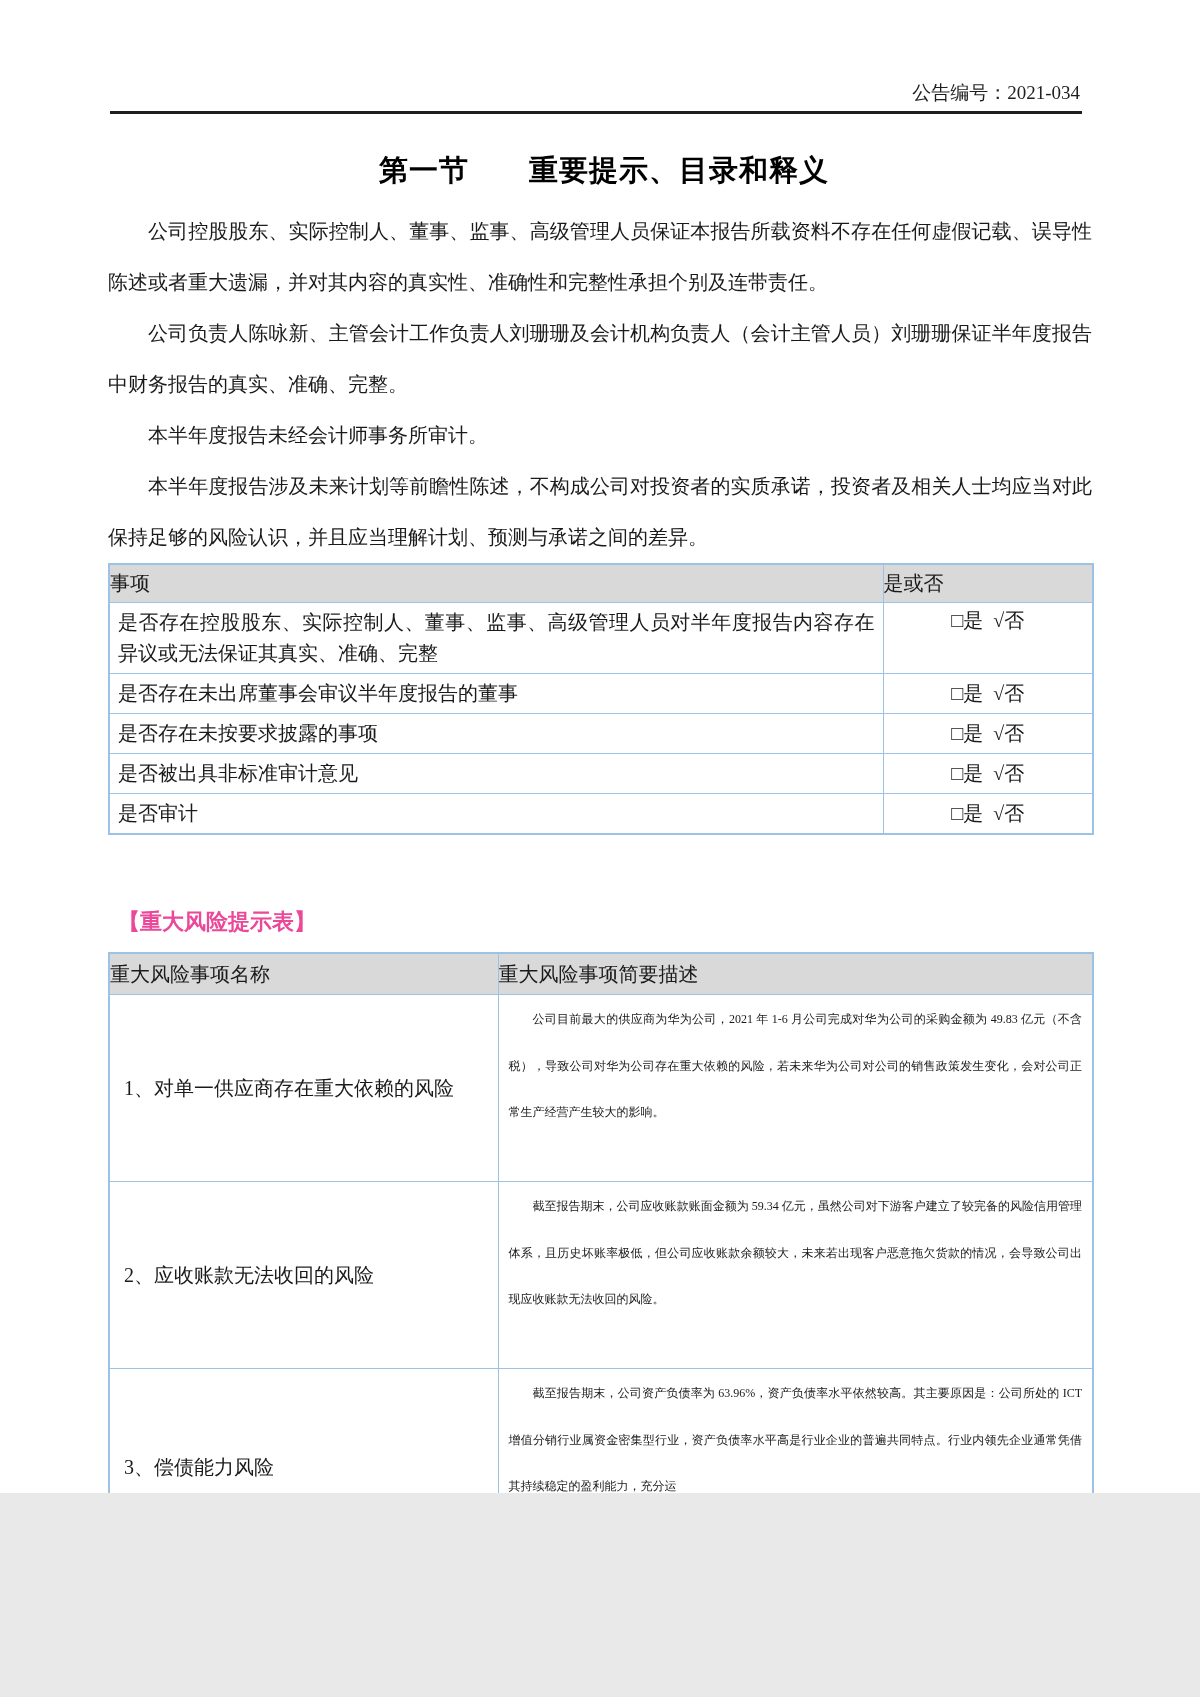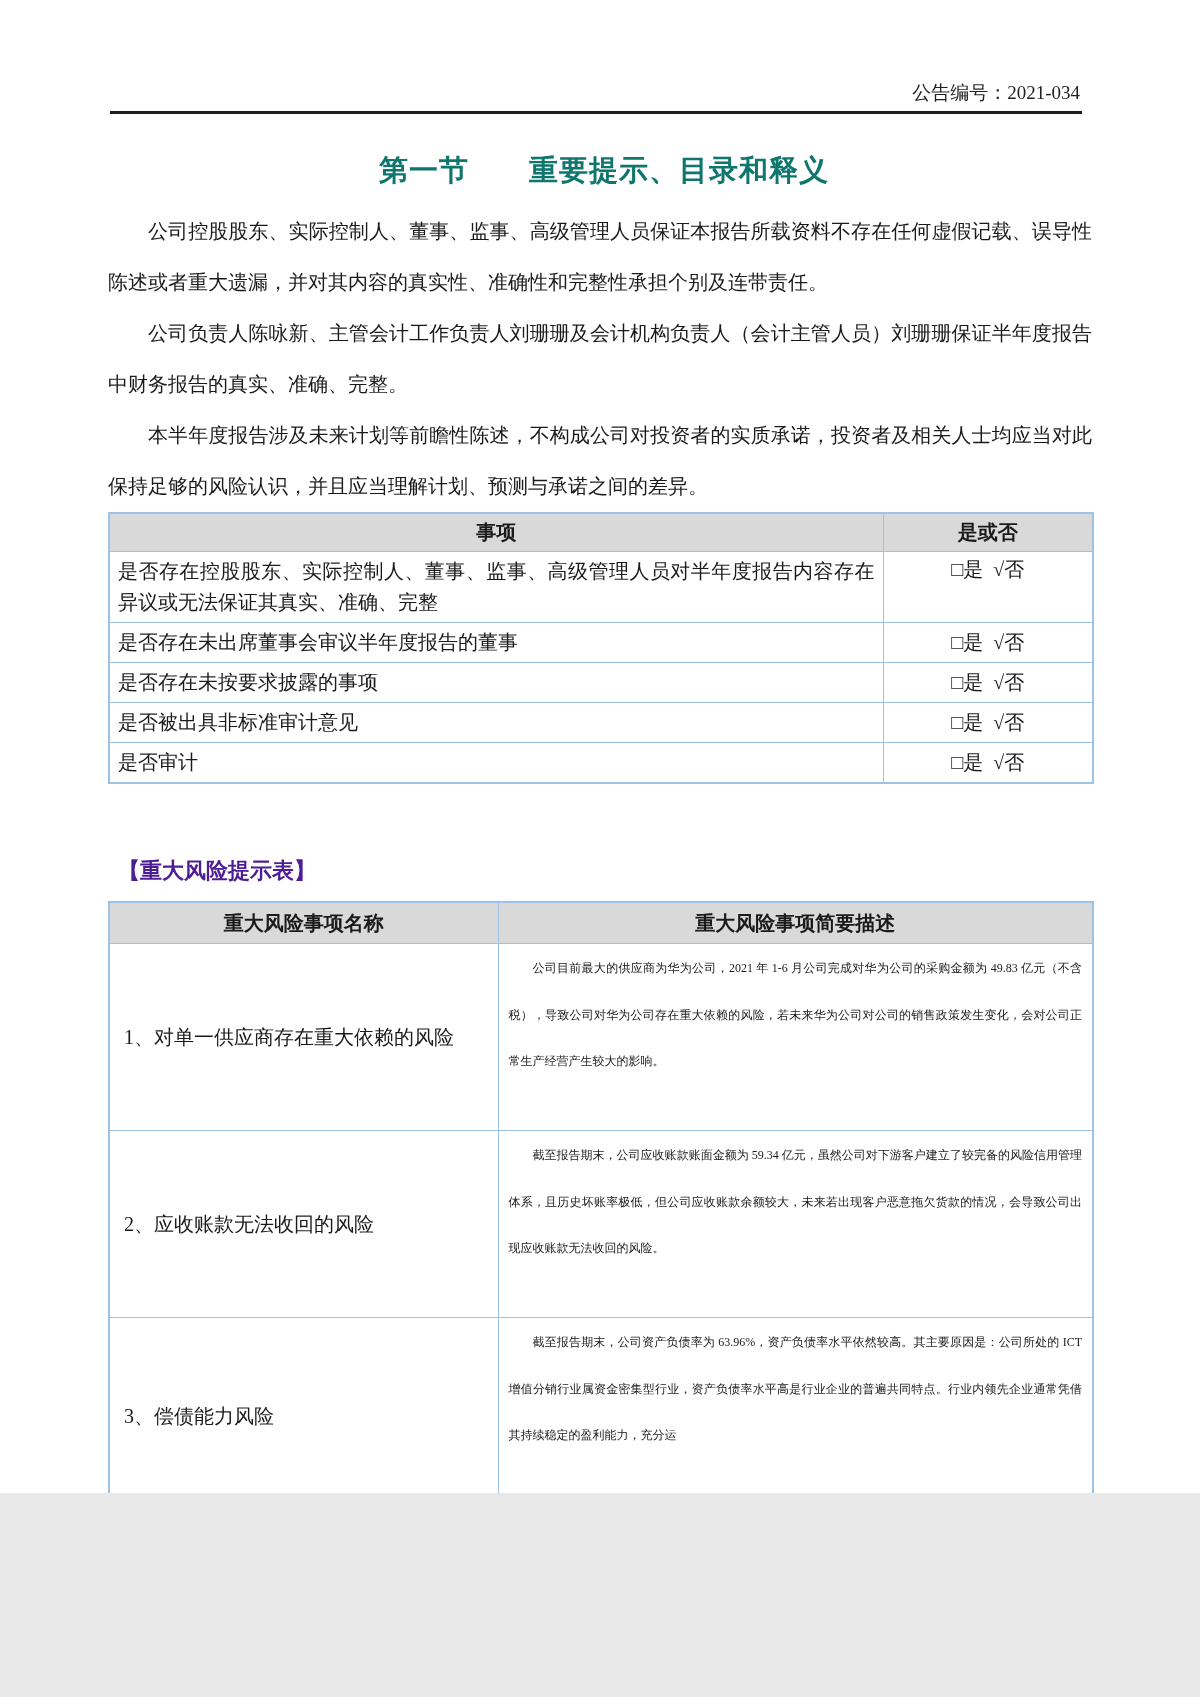--- a/index.html
+++ b/index.html
@@ -7,41 +7,41 @@
     width:1200px;height:1493px;background:#ffffff;position:relative;
     margin:0 auto;overflow:hidden;
     font-family:"Liberation Serif","DejaVu Serif",serif;
     color:#1a1a1a;
   }
   
   .header{padding:80px 120px 0 110px;text-align:right;font-size:19px;color:#1f1f1f;}
   .rule{margin:5px 118px 0 110px;border-top:3px solid #1f1f1f;height:0;}
   
   .title{margin:36px 0 0 8px;text-align:center;font-size:29px;font-weight:bold;
-         letter-spacing:1px;line-height:40px;color:#0f766e;}
+         letter-spacing:1px;line-height:40px;color:#000000;}
   
   .body{margin:0 108px;width:984px;font-size:20px;}
   .body p{margin:0;text-indent:2em;line-height:51px;text-align:justify;}
   .paras{margin-top:16px;}
   
   table{border-collapse:collapse;table-layout:fixed;width:984px;}
   table.yn{margin-top:0;}
   th,td{border:1px solid #9cc3e6;overflow:hidden;}
   table.yn,table.risk{border:2px solid #9cc3e6;}
-  th{background:#d9d9d9;font-weight:bold;font-size:20px;text-align:center;padding:0;}
+  th{background:#d9d9d9;font-weight:normal;font-size:20px;text-align:left;padding:0;}
   table.yn th{height:37px;}
   .col-item{width:774px;}
   .col-ans{width:210px;}
   td.item{padding:4px 8px;line-height:31px;text-align:justify;font-size:20px;}
   td.ans{text-align:center;font-size:20px;white-space:pre;}
   tr.tall{height:66px;}
   tr.tall td.ans{vertical-align:top;padding-top:4px;}
   tr.short{height:32px;}
   
-  .risk-title{margin:72px 0 0 10px;font-size:22px;font-weight:bold;color:#4c1d95;}
+  .risk-title{margin:72px 0 0 10px;font-size:22px;font-weight:bold;color:#ec4899;}
   table.risk{margin-top:15px;padding-left:11px;}
   table.risk th{height:40px;}
   .col-name{width:389px;}
   .col-desc{width:595px;}
   td.rname{padding:0 6px 0 14px;font-size:20px;vertical-align:middle;line-height:30px;}
   td.rdesc{padding:1px 10px;font-size:12px;line-height:46.5px;text-align:justify;
            text-indent:2em;vertical-align:top;}
   tr.risk-row{height:187px;}
   tr.risk-row-last{height:198px;}
   
@@ -58,20 +58,21 @@
   </div>
   <div class="rule"></div>
 
   <h1 class="title">第一节　　重要提示、目录和释义</h1>
 
   <div class="body">
 
     <div class="paras">
       <p>公司控股股东、实际控制人、董事、监事、高级管理人员保证本报告所载资料不存在任何虚假记载、误导性陈述或者重大遗漏，并对其内容的真实性、准确性和完整性承担个别及连带责任。</p>
       <p>公司负责人陈咏新、主管会计工作负责人刘珊珊及会计机构负责人（会计主管人员）刘珊珊保证半年度报告中财务报告的真实、准确、完整。</p>
+      <p>本半年度报告未经会计师事务所审计。</p>
       <p>本半年度报告涉及未来计划等前瞻性陈述，不构成公司对投资者的实质承诺，投资者及相关人士均应当对此保持足够的风险认识，并且应当理解计划、预测与承诺之间的差异。</p>
     </div>
 
     <table class="yn">
       <colgroup>
           <col class="col-item">
           <col class="col-ans">
         </colgroup>
       <thead>
         <tr>

